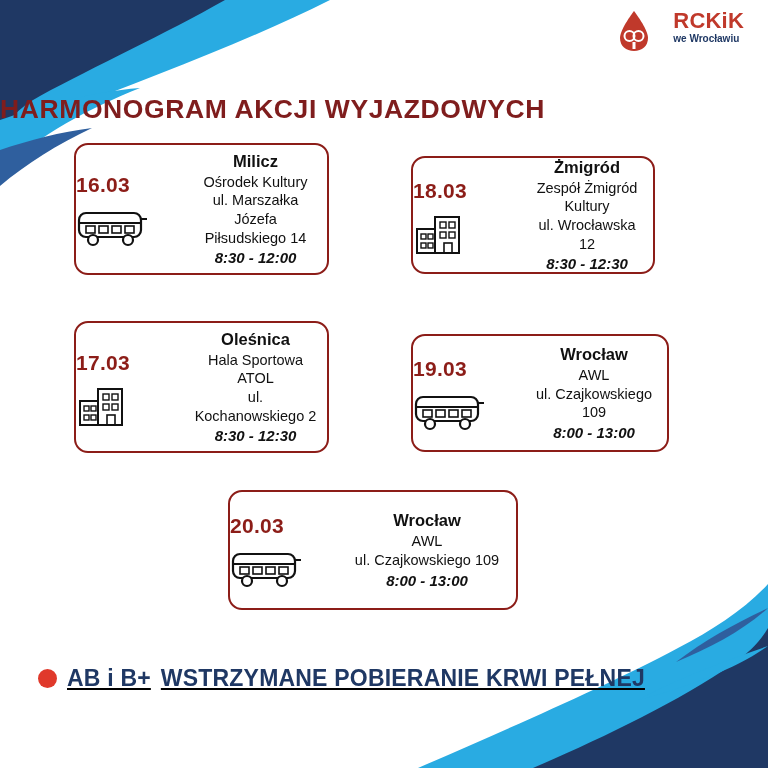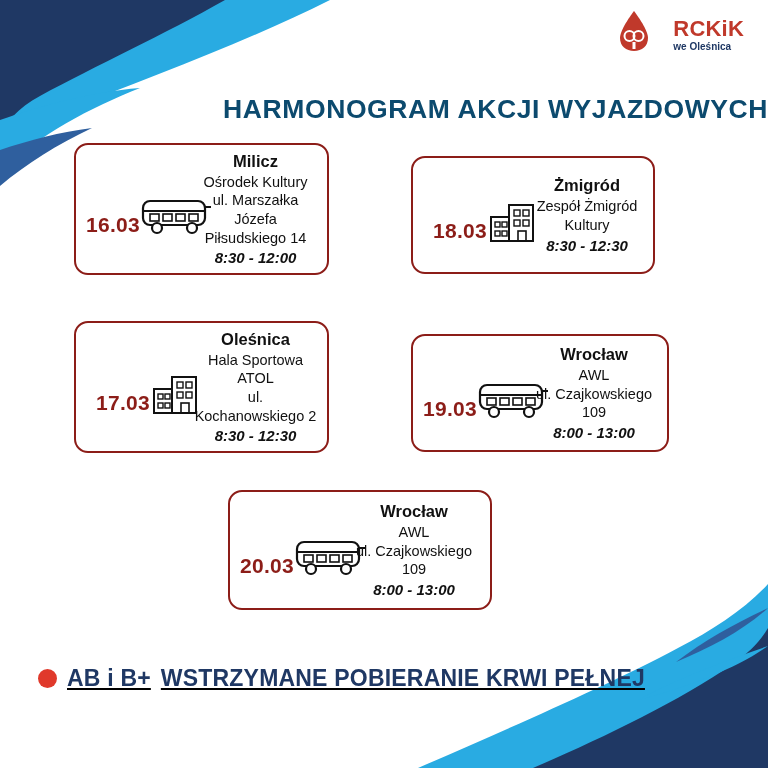--- a/index.html
+++ b/index.html
@@ -18,21 +18,21 @@
   .deco svg { display: block; }
   #deco-top { top: 0; left: 0; }
   #deco-bottom { bottom: 0; right: 0; }
 
   
   #logo {
     position: absolute;
     top: 10px;
     right: 24px;
     display: flex;
-    align-items: flex-end;
+    align-items: flex-start;
     gap: 22px;
     z-index: 5;
   }
   #logo .drop { width: 34px; height: 42px; position: relative; }
   #logo .logo-text { line-height: 1; }
   #logo .logo-main {
     font-size: 22px;
     font-weight: bold;
     color: #c0392b;
     letter-spacing: .2px;
@@ -43,47 +43,46 @@
     color: #1f3864;
     margin-top: 2px;
   }
 
   
   #title {
     position: absolute;
     top: 94px;
     left: 0;
     width: 100%;
-    text-align: right;
+    text-align: left;
     font-size: 26.5px;
     font-weight: bold;
-    color: #0c4a6e;
+    color: #7f1d1d;
     letter-spacing: .6px;
     z-index: 4;
   }
 
   
   .card {
     position: absolute;
     border: 2.2px solid #8c1d18;
     border-radius: 14px;
     background: #ffffff;
     z-index: 4;
     display: flex;
     align-items: center;
   }
   .card .left {
     width: 118px;
     flex: 0 0 118px;
     display: flex;
-    flex-direction: row;
-    align-items: flex-end;
+    flex-direction: column;
+    align-items: flex-start;
     justify-content: center;
     padding-top: 4px;
-    padding-left: 30px;
   }
   .card .date {
     font-size: 21px;
     font-weight: bold;
     color: #8c1d18;
     letter-spacing: .3px;
   }
   .card .pic {
     margin-top: 10px;
     height: 42px;
@@ -109,21 +108,21 @@
     font-weight: bold;
     margin-top: 2px;
     font-style: italic;
   }
 
   
   #card-0 { left: 74px;  top: 143px; width: 255px; height: 132px; }
   #card-1 { left: 411px; top: 156px; width: 244px; height: 118px; }
   #card-2 { left: 74px;  top: 321px; width: 255px; height: 132px; }
   #card-3 { left: 411px; top: 334px; width: 258px; height: 118px; }
-  #card-4 { left: 228px; top: 490px; width: 264px; height: 120px; }
+  #card-4 { left: 228px; top: 490px; width: 290px; height: 120px; }
 
   
   #footer {
     position: absolute;
     left: 38px;
     top: 665px;
     display: flex;
     align-items: center;
     gap: 10px;
     z-index: 4;
@@ -174,21 +173,21 @@
   <div class="drop">
     <svg width="34" height="42" viewBox="0 0 34 42">
       <path d="M17 1 C17 1 31 19 31 28 C31 36 25 41 17 41 C9 41 3 36 3 28 C3 19 17 1 17 1 Z" fill="#c0392b"></path>
       <circle cx="12.5" cy="26" r="5" fill="none" stroke="#ffffff" stroke-width="2"></circle>
       <circle cx="21.5" cy="26" r="5" fill="none" stroke="#ffffff" stroke-width="2"></circle>
       <rect x="15.5" y="32" width="3" height="7" fill="#ffffff"></rect>
     </svg>
   </div>
   <div class="logo-text">
     <div class="logo-main">RCKiK</div>
-    <div class="logo-sub">we Oleśnica</div>
+    <div class="logo-sub">we Wrocławiu</div>
   </div>
 </div>
 
 <div id="title">HARMONOGRAM AKCJI WYJAZDOWYCH</div>
 
 <div class="card" id="card-0">
   <div class="left">
     <div class="date">16.03</div>
     <div class="pic">
       <svg width="74" height="40" viewBox="0 0 74 40">
@@ -228,20 +227,21 @@
         <rect x="36" y="9" width="6" height="6" fill="none" stroke="#111" stroke-width="1.4"></rect>
         <rect x="27" y="19" width="6" height="6" fill="none" stroke="#111" stroke-width="1.4"></rect>
         <rect x="36" y="19" width="6" height="6" fill="none" stroke="#111" stroke-width="1.4"></rect>
         <rect x="31" y="30" width="8" height="10" fill="none" stroke="#111" stroke-width="1.6"></rect>
       </svg>
     </div>
   </div>
   <div class="right">
     <div class="city">Żmigród</div>
     <div class="line">Zespół Żmigród Kultury</div>
+    <div class="line">ul. Wrocławska 12</div>
     <div class="hours">8:30 - 12:30</div>
   </div>
 </div>
 
 <div class="card" id="card-2">
   <div class="left">
     <div class="date">17.03</div>
     <div class="pic">
       <svg width="54" height="42" viewBox="0 0 54 42">
         <rect x="4" y="16" width="18" height="24" fill="none" stroke="#111" stroke-width="2"></rect>

